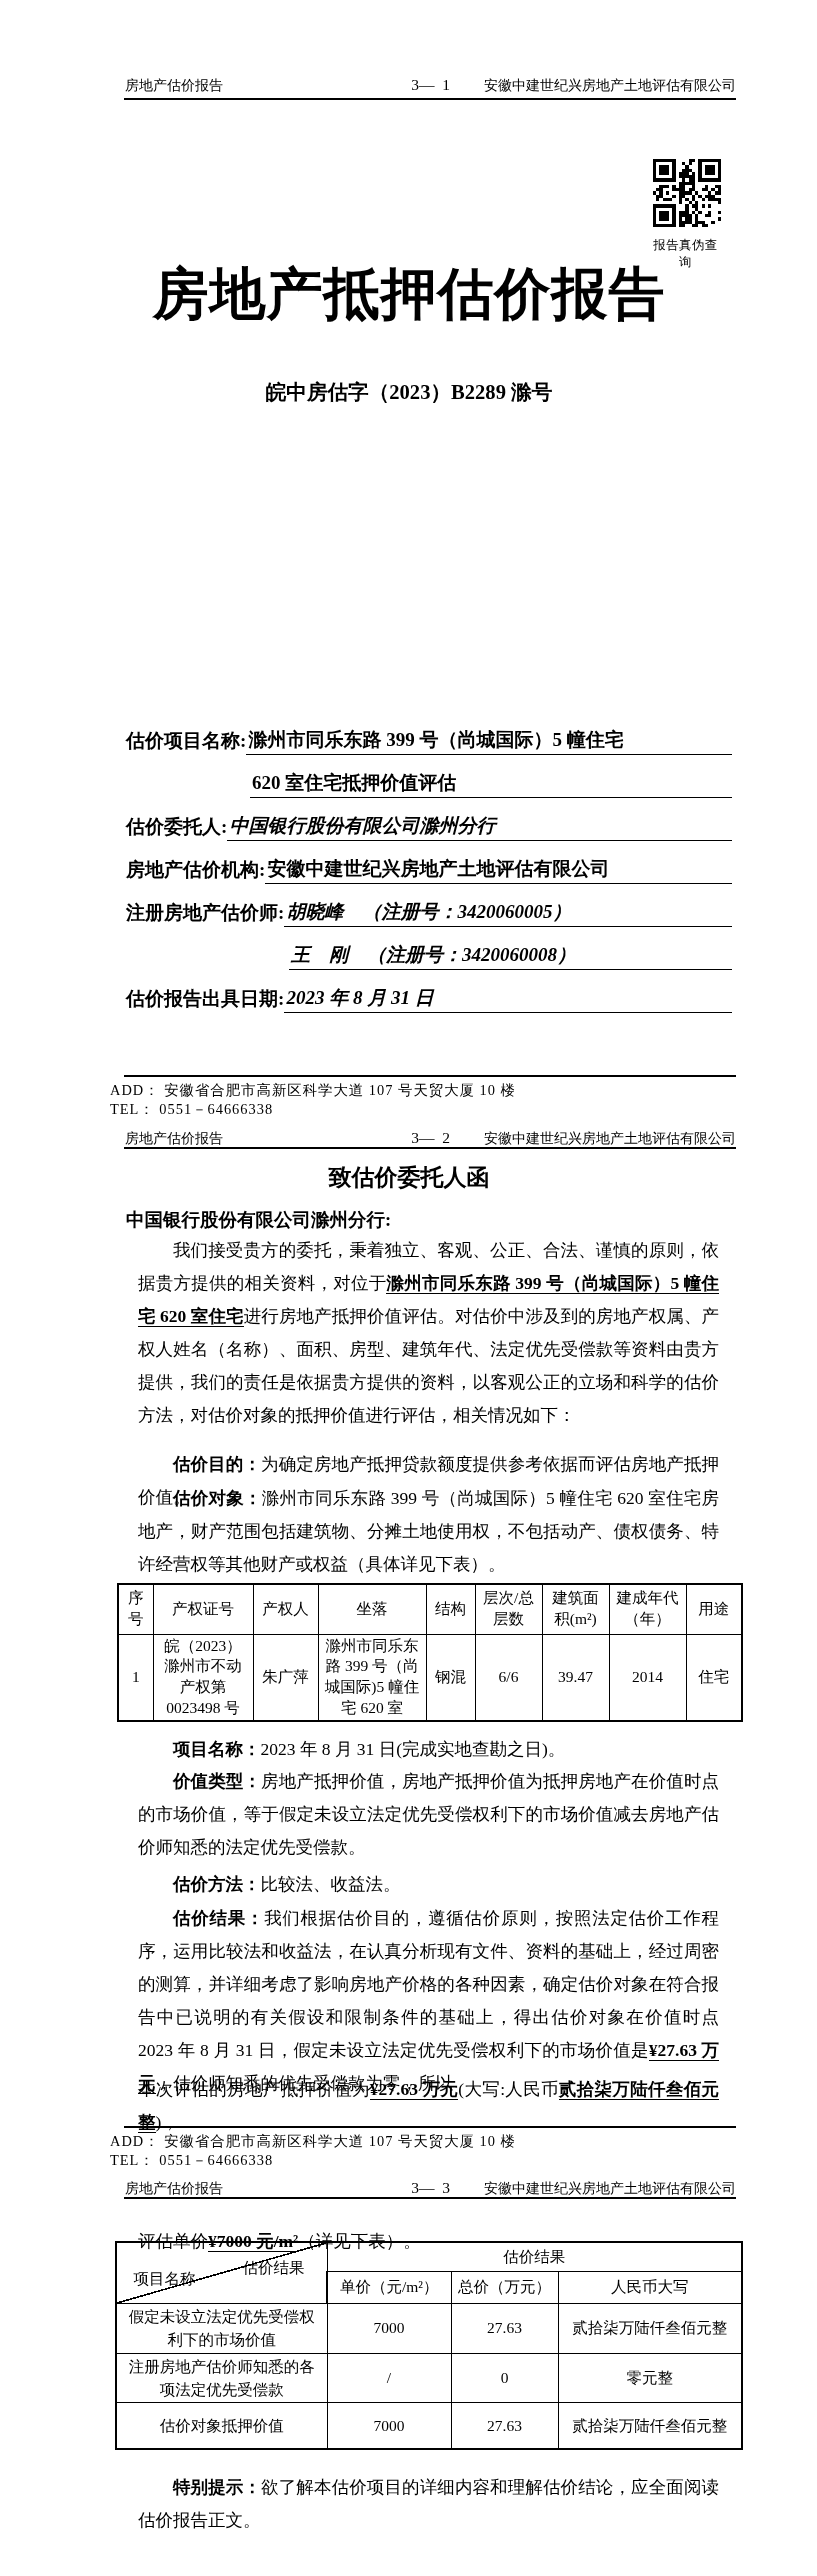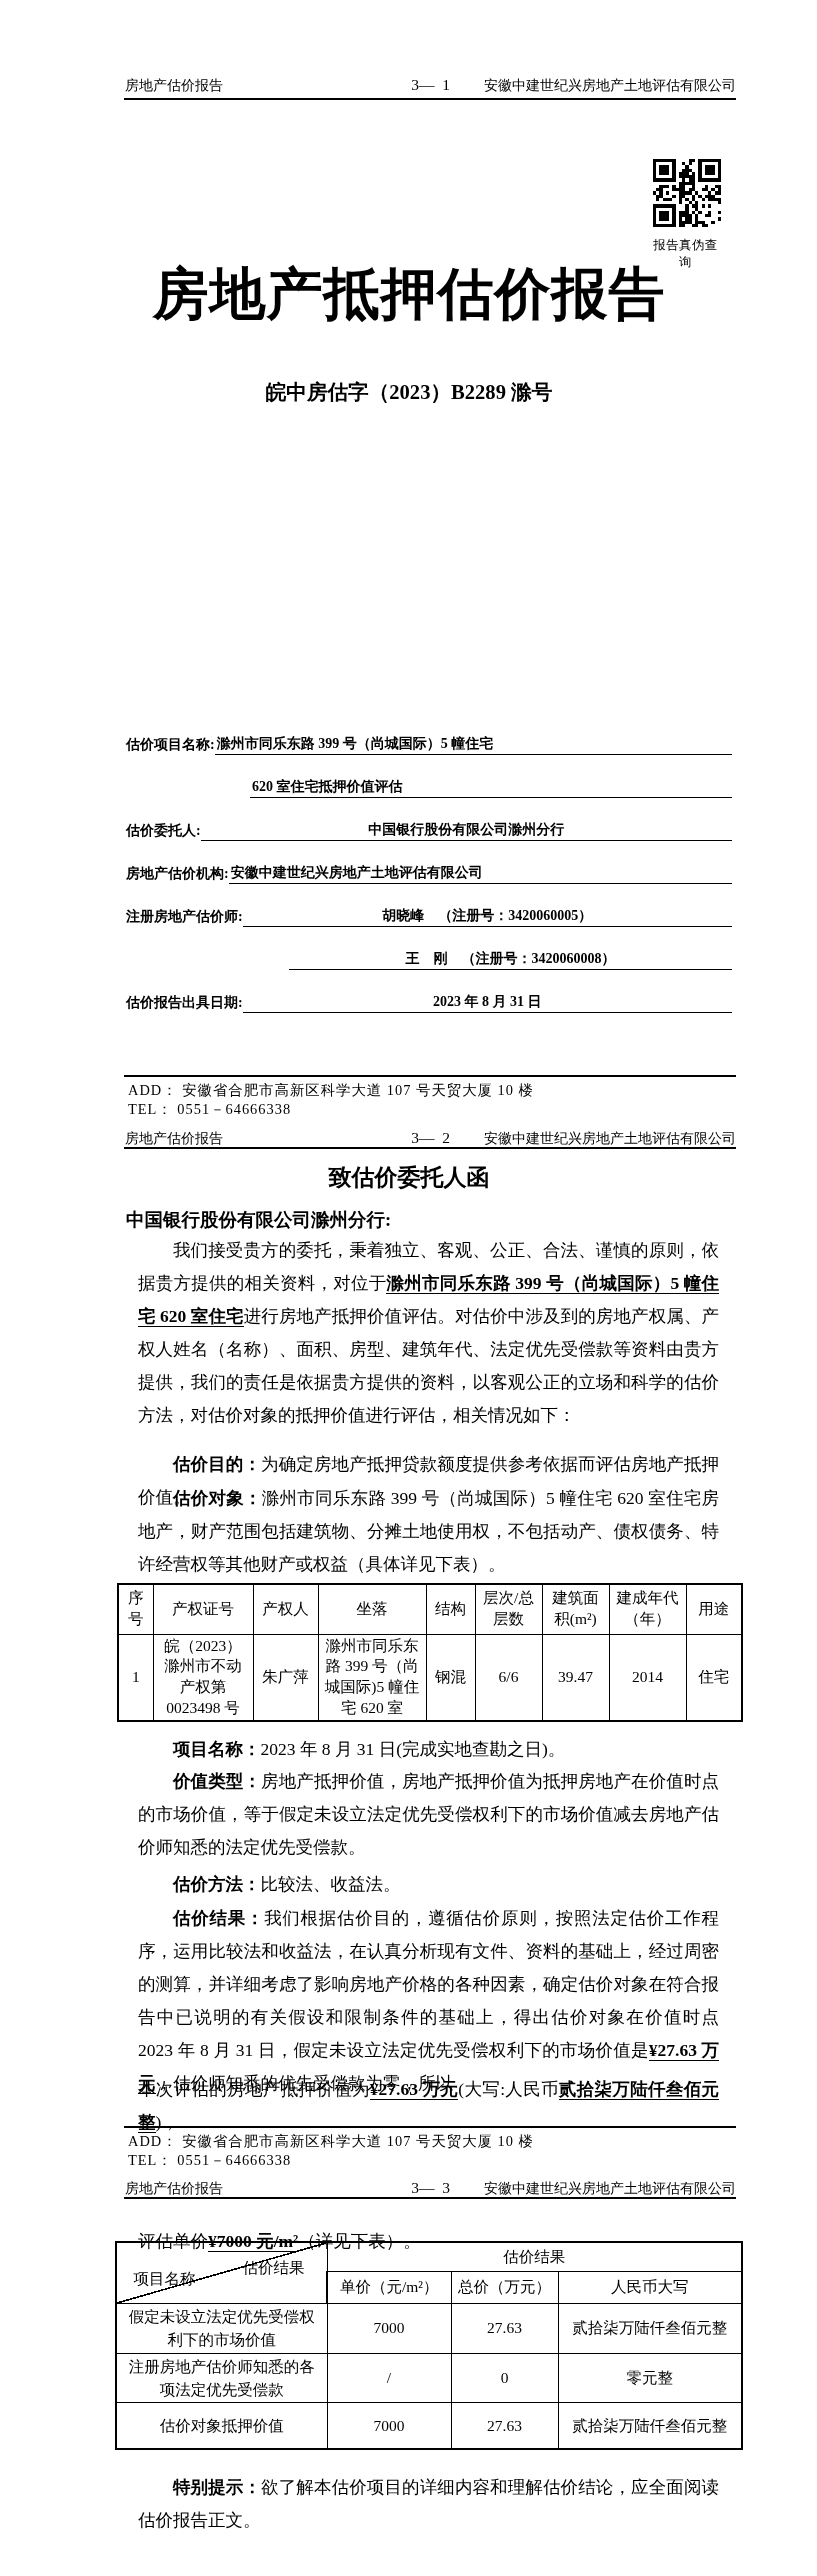--- a/index.html
+++ b/index.html
@@ -6,33 +6,33 @@
   body{width:818px;height:3300px;position:relative;overflow:hidden;
        font-family:"Liberation Serif","DejaVu Serif",serif;color:#000;}
   .abs{position:absolute;}
   
   .hdr{left:125px;right:82px;display:flex;align-items:baseline;font-size:14px;}
   .hdr .hl{flex:1;text-align:left;}
   .hdr .hc{flex:none;white-space:pre;font-size:15.5px;}
   .hdr .hr{flex:1;text-align:right;}
   .rule{left:124px;right:82px;height:2.1px;background:#000;}
   
-  .ft{left:128px;font-size:14.4px;letter-spacing:1px;white-space:pre;}
+  .ft{left:110px;font-size:14.4px;letter-spacing:1px;white-space:pre;}
   
   .qrbox{left:653px;top:159px;width:68px;height:68px;}
   .qrlabel{left:647px;top:237px;width:77px;text-align:center;font-size:12.4px;letter-spacing:0.5px;}
   .title{left:0;right:0;top:257px;text-align:center;font-size:56px;font-weight:bold;letter-spacing:1px;}
   .subtitle{left:0;right:0;top:378px;text-align:center;font-size:20.6px;font-weight:bold;}
   .info{left:126px;right:86px;top:712px;}
-  .irow{display:flex;align-items:flex-end;height:43px;font-size:14px;font-weight:bold;}
+  .irow{display:flex;align-items:flex-end;height:43px;font-size:19px;font-weight:bold;}
   .ilabel{white-space:nowrap;padding-bottom:1px;}
   .sp1{width:124px;}
   .sp2{width:163px;}
   .ival{flex:1;border-bottom:1.5px solid #000;padding:0 2.1px 1px 2.1px;white-space:nowrap;}
-  .ctr{text-align:center;}
+  .ctr{text-align:left;font-style:italic;}
   
   .body{left:126px;right:87px;font-size:17.5px;line-height:33px;text-align:justify;margin:12px;}
   .ind{text-indent:35px;}
   .lbl{font-weight:bold;}
   .bu{font-weight:bold;border-bottom:1.5px solid #000;}
   .h2title{left:0;right:0;top:1162px;text-align:center;font-size:23px;font-weight:bold;}
   .salut{left:126px;top:1207px;font-size:18.5px;font-weight:bold;}
   
   table{border-collapse:collapse;table-layout:fixed;border-radius:7px;}
   .t1{left:117px;top:1583px;width:625px;font-size:15.5px;}

